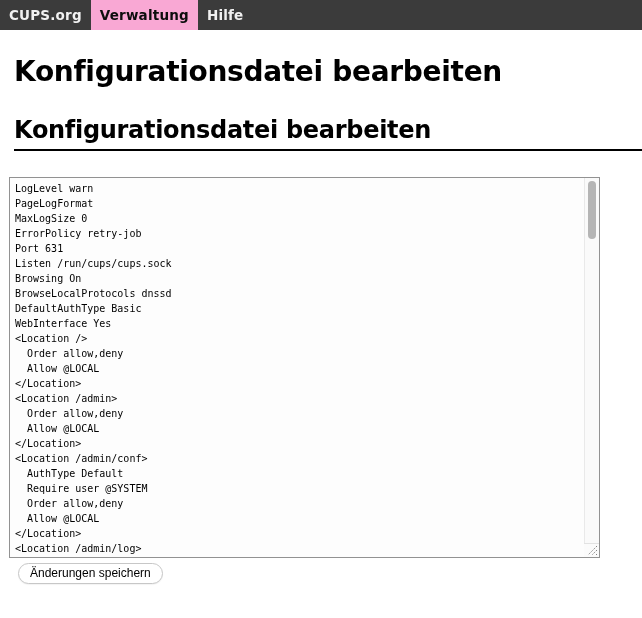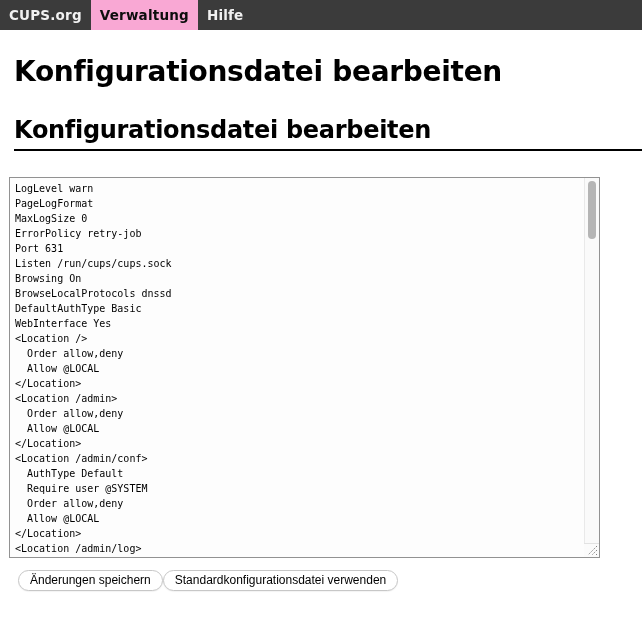--- a/index.html
+++ b/index.html
@@ -97,22 +97,23 @@
     position: absolute;
     right: 0; bottom: 0;
     width: 15px; height: 14px;
     border-top: 1px solid #e2e2e2;
     background: #fbfbfb;
   }
   .scroll-corner svg { position: absolute; right: 1px; bottom: 1px; }
 
   
   .actions {
-    margin: 12px 0 0 18px;
+    margin: 5px 0 0 18px;
     display: flex;
+    gap: 11px;
   }
   .actions button {
     height: 21px;
     padding: 0 11px;
     border: 1px solid #c7c7c7;
     border-radius: 10.5px;
     background: #ffffff;
     box-shadow: 0 1px 1px rgba(0,0,0,0.05);
     color: #000;
     font-family: "Liberation Sans", sans-serif;
@@ -171,14 +172,13 @@
           <path d="M10 5 L5 10"></path>
           <path d="M10 9 L9 10"></path>
         </g>
       </svg>
     </span>
   </div>
 </div>
 
 <div class="actions">
   <button type="button">Änderungen speichern</button>
-  <button type="button">Standardkonfigurationsdatei verwenden</button>
 </div>
 
 </body></html>

